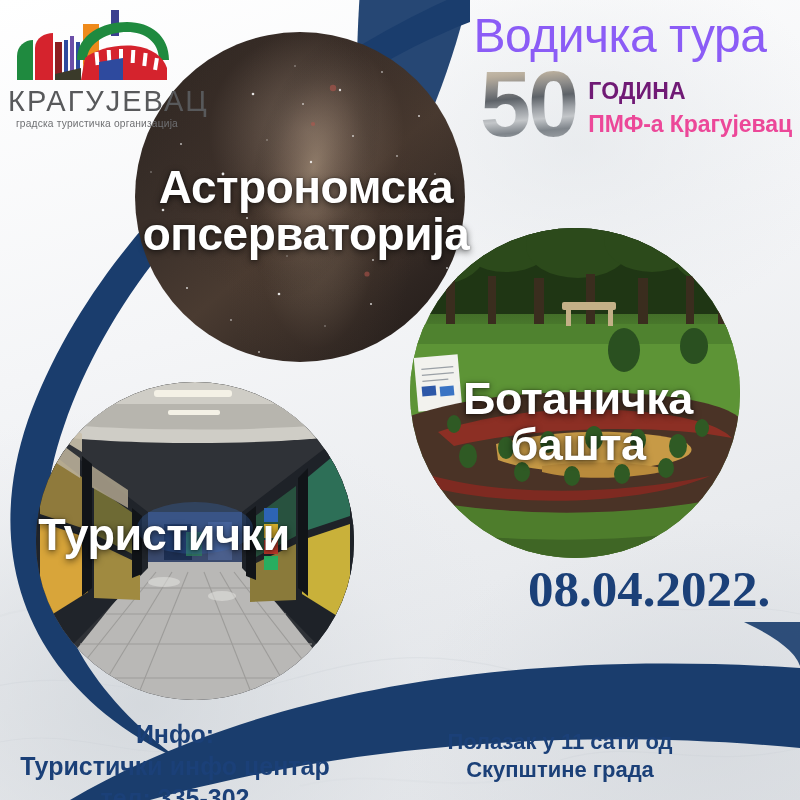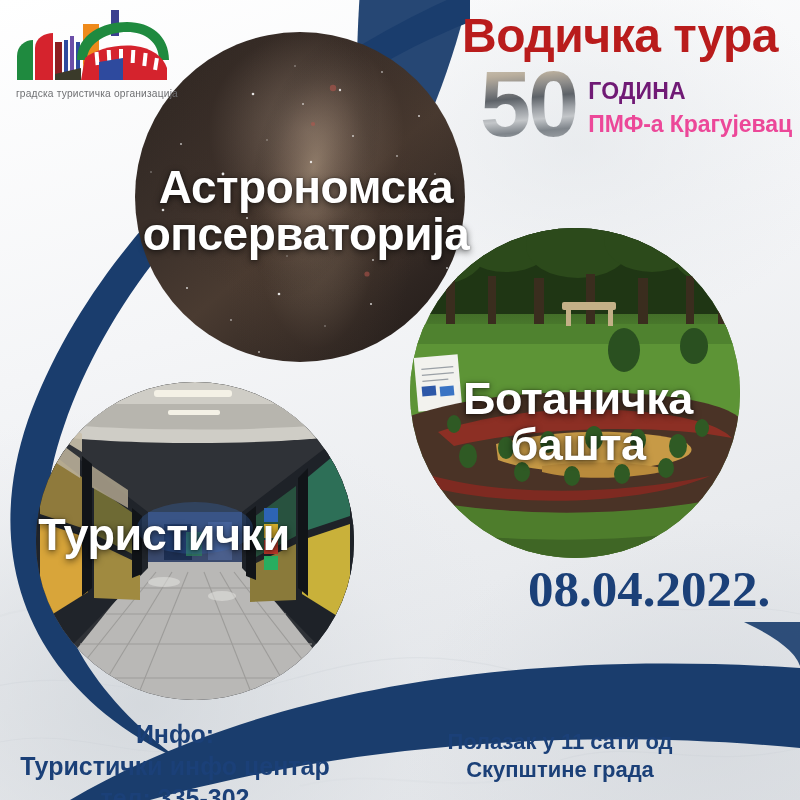--- a/index.html
+++ b/index.html
@@ -128,22 +128,22 @@
 
   
   #header-block {
     position: absolute;
     left: 448px; top: 12px;
     width: 344px;
     z-index: 45;
   }
   #title-main {
     font-size: 48px;
-    font-weight: 700;
-    color: #b91c1c;
+    font-weight: 400;
+    color: #8b5cf6;
     letter-spacing: -0.5px;
     line-height: 1;
     text-align: center;
     white-space: nowrap;
   }
   #anniv-row {
     display: flex;
     align-items: flex-end;
     justify-content: flex-end;
     margin-top: 6px;
@@ -492,20 +492,21 @@
         <rect x="104" y="41" width="4" height="13"></rect>
         <rect x="116" y="42" width="4" height="13" transform="rotate(3 118 48)"></rect>
         <rect x="128" y="45" width="4" height="13" transform="rotate(6 130 51)"></rect>
         <rect x="139" y="50" width="4" height="12" transform="rotate(9 141 56)"></rect>
       </g>
 
       <path d="M84 54 L108 50 L108 72 L84 72 Z" fill="#2e4a9e"></path>
 
       <path d="M40 66 L66 60 L66 72 L40 72 Z" fill="#3a3a2a"></path>
     </svg>
+    <div class="logo-word">КРАГУЈЕВАЦ</div>
     <div class="logo-sub">градска туристичка организација</div>
   </div>
 
   <div id="header-block">
     <div id="title-main">Водичка тура</div>
     <div id="anniv-row">
       <div id="anniv-number">50</div>
       <div id="anniv-text">
         <div id="anniv-years">ГОДИНА</div>
         <div id="anniv-faculty">ПМФ-а Крагујевац</div>

